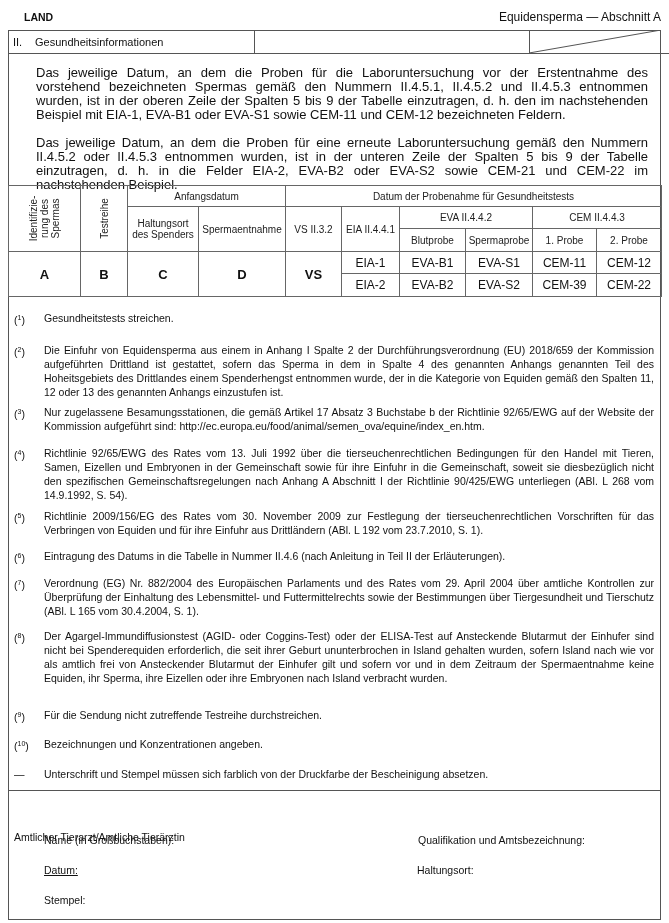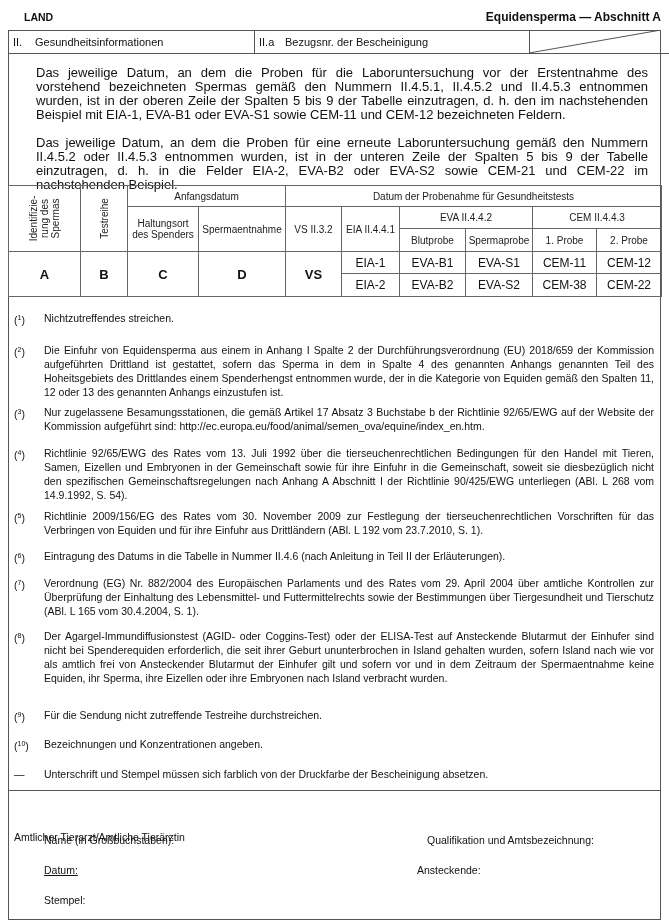--- a/index.html
+++ b/index.html
@@ -2,21 +2,21 @@
 <html><head>
 <meta charset="utf-8">
 <style>
   html, body { margin: 0; padding: 0; background: #ffffff; }
   body {
     width: 669px; height: 923px; position: relative; overflow: hidden;
     font-family: "Liberation Sans", sans-serif; color: #111; font-size: 10.5px;
   }
   .abs { position: absolute; }
   .hdr-left { left: 24px; top: 11px; font-weight: bold; font-size: 10.5px; }
-  .hdr-right { right: 8px; top: 10px; font-weight: bold; font-size: 12px; text-align: center; }
+  .hdr-right { right: 8px; top: 10px; font-weight: normal; font-size: 12px; text-align: center; }
 
   .frame { position: absolute; left: 8px; top: 30px; width: 653px; height: 890px; border: 1px solid #555; box-sizing: border-box; }
 
   .topbar { position: absolute; left: 8px; top: 30px; width: 663px; height: 24px; border-bottom: 1px solid #555; box-sizing: border-box; }
   .topbar .cell { position: absolute; top: 0; height: 23px; line-height: 24px; font-size: 11px; }
   .topbar .div { position: absolute; top: 0; width: 1px; height: 23px; background: #555; }
   .num { display: inline-block; width: 22px; margin-left: 5px; }
 
   .intro { position: absolute; left: 36px; width: 612px; font-size: 13px; line-height: 14px; text-align: justify; }
 
@@ -41,23 +41,20 @@
 <div class="abs hdr-left">LAND</div>
 <div class="abs hdr-right">Equidensperma — Abschnitt A</div>
 
 <div class="frame"></div>
 
 <div class="topbar">
   <div class="cell" style="left:0;width:246px;">
     <span class="num">II.</span><span>Gesundheitsinformationen</span>
   </div>
   <div class="div" style="left:246px;"></div>
-  <div class="cell" style="left:251px;width:270px;">
-    <span style="display:inline-block;width:26px;">II.a</span><span>Bezugsnr. der Bescheinigung</span>
-  </div>
   <div class="div" style="left:521px;"></div>
   <svg class="abs" style="left:521px;top:0;" width="132" height="23">
     <line x1="0" y1="23" x2="132" y2="0" stroke="#555" stroke-width="1"></line>
   </svg>
 </div>
 
 <div class="intro" style="top:66px;">Das jeweilige Datum, an dem die Proben für die Laboruntersuchung vor der Erstentnahme des vorstehend bezeichneten Spermas gemäß den Nummern II.4.5.1, II.4.5.2 und II.4.5.3 entnommen wurden, ist in der oberen Zeile der Spalten 5 bis 9 der Tabelle einzutragen, d. h. den im nachstehenden Beispiel mit EIA-1, EVA-B1 oder EVA-S1 sowie CEM-11 und CEM-12 bezeichneten Feldern.</div>
 <div class="intro" style="top:136px;">Das jeweilige Datum, an dem die Proben für eine erneute Laboruntersuchung gemäß den Nummern II.4.5.2 oder II.4.5.3 entnommen wurden, ist in der unteren Zeile der Spalten 5 bis 9 der Tabelle einzutragen, d. h. in die Felder EIA-2, EVA-B2 oder EVA-S2 sowie CEM-21 und CEM-22 im nachstehenden Beispiel.</div>
 
 <table class="grid">
@@ -114,29 +111,29 @@
     <td class="b">EIA-1</td>
     <td class="b">EVA-B1</td>
     <td class="b">EVA-S1</td>
     <td class="b">CEM-11</td>
     <td class="b">CEM-12</td>
   </tr>
   <tr style="height:23px;">
     <td class="b">EIA-2</td>
     <td class="b">EVA-B2</td>
     <td class="b">EVA-S2</td>
-    <td class="b">CEM-38</td>
+    <td class="b">CEM-39</td>
     <td class="b">CEM-22</td>
   </tr>
 </tbody>
   </table>
 
 <div class="fn" style="top:311px;">
   <span class="mk">(<sup>1</sup>)</span>
-  <div class="tx">Nichtzutreffendes streichen.</div>
+  <div class="tx">Gesundheitstests streichen.</div>
 </div>
 <div class="fn" style="top:343px;">
   <span class="mk">(<sup>2</sup>)</span>
   <div class="tx">Die Einfuhr von Equidensperma aus einem in Anhang I Spalte 2 der Durchführungsverordnung (EU) 2018/659 der Kommission aufgeführten Drittland ist gestattet, sofern das Sperma in dem in Spalte 4 des genannten Anhangs genannten Teil des Hoheitsgebiets des Drittlandes einem Spenderhengst entnommen wurde, der in die Kategorie von Equiden gemäß den Spalten 11, 12 oder 13 des genannten Anhangs einzustufen ist.</div>
 </div>
 <div class="fn" style="top:405px;">
   <span class="mk">(<sup>3</sup>)</span>
   <div class="tx">Nur zugelassene Besamungsstationen, die gemäß Artikel 17 Absatz 3 Buchstabe b der Richtlinie 92/65/EWG auf der Website der Kommission aufgeführt sind: http://ec.europa.eu/food/animal/semen_ova/equine/index_en.htm.</div>
 </div>
 <div class="fn" style="top:446px;">
@@ -169,16 +166,16 @@
 </div>
 <div class="fn" style="top:767px;">
   <span class="mk">—</span>
   <div class="tx">Unterschrift und Stempel müssen sich farblich von der Druckfarbe der Bescheinigung absetzen.</div>
 </div>
 
 <div class="hline" style="top:790px;"></div>
 
 <div class="sig" style="left:14px;top:831px;">Amtlicher Tierarzt/Amtliche Tierärztin</div>
 <div class="sig" style="left:44px;top:834px;">Name (in Großbuchstaben):</div>
-<div class="sig" style="left:427px;top:834px;">Qualifikation und Amtsbezeichnung:</div>
+<div class="sig" style="left:418px;top:834px;">Qualifikation und Amtsbezeichnung:</div>
 <div class="sig" style="left:44px;top:864px;text-decoration:underline;">Datum:</div>
-<div class="sig" style="left:417px;top:864px;">Ansteckende:</div>
+<div class="sig" style="left:417px;top:864px;">Haltungsort:</div>
 <div class="sig" style="left:44px;top:894px;">Stempel:</div>
 
 </body></html>

